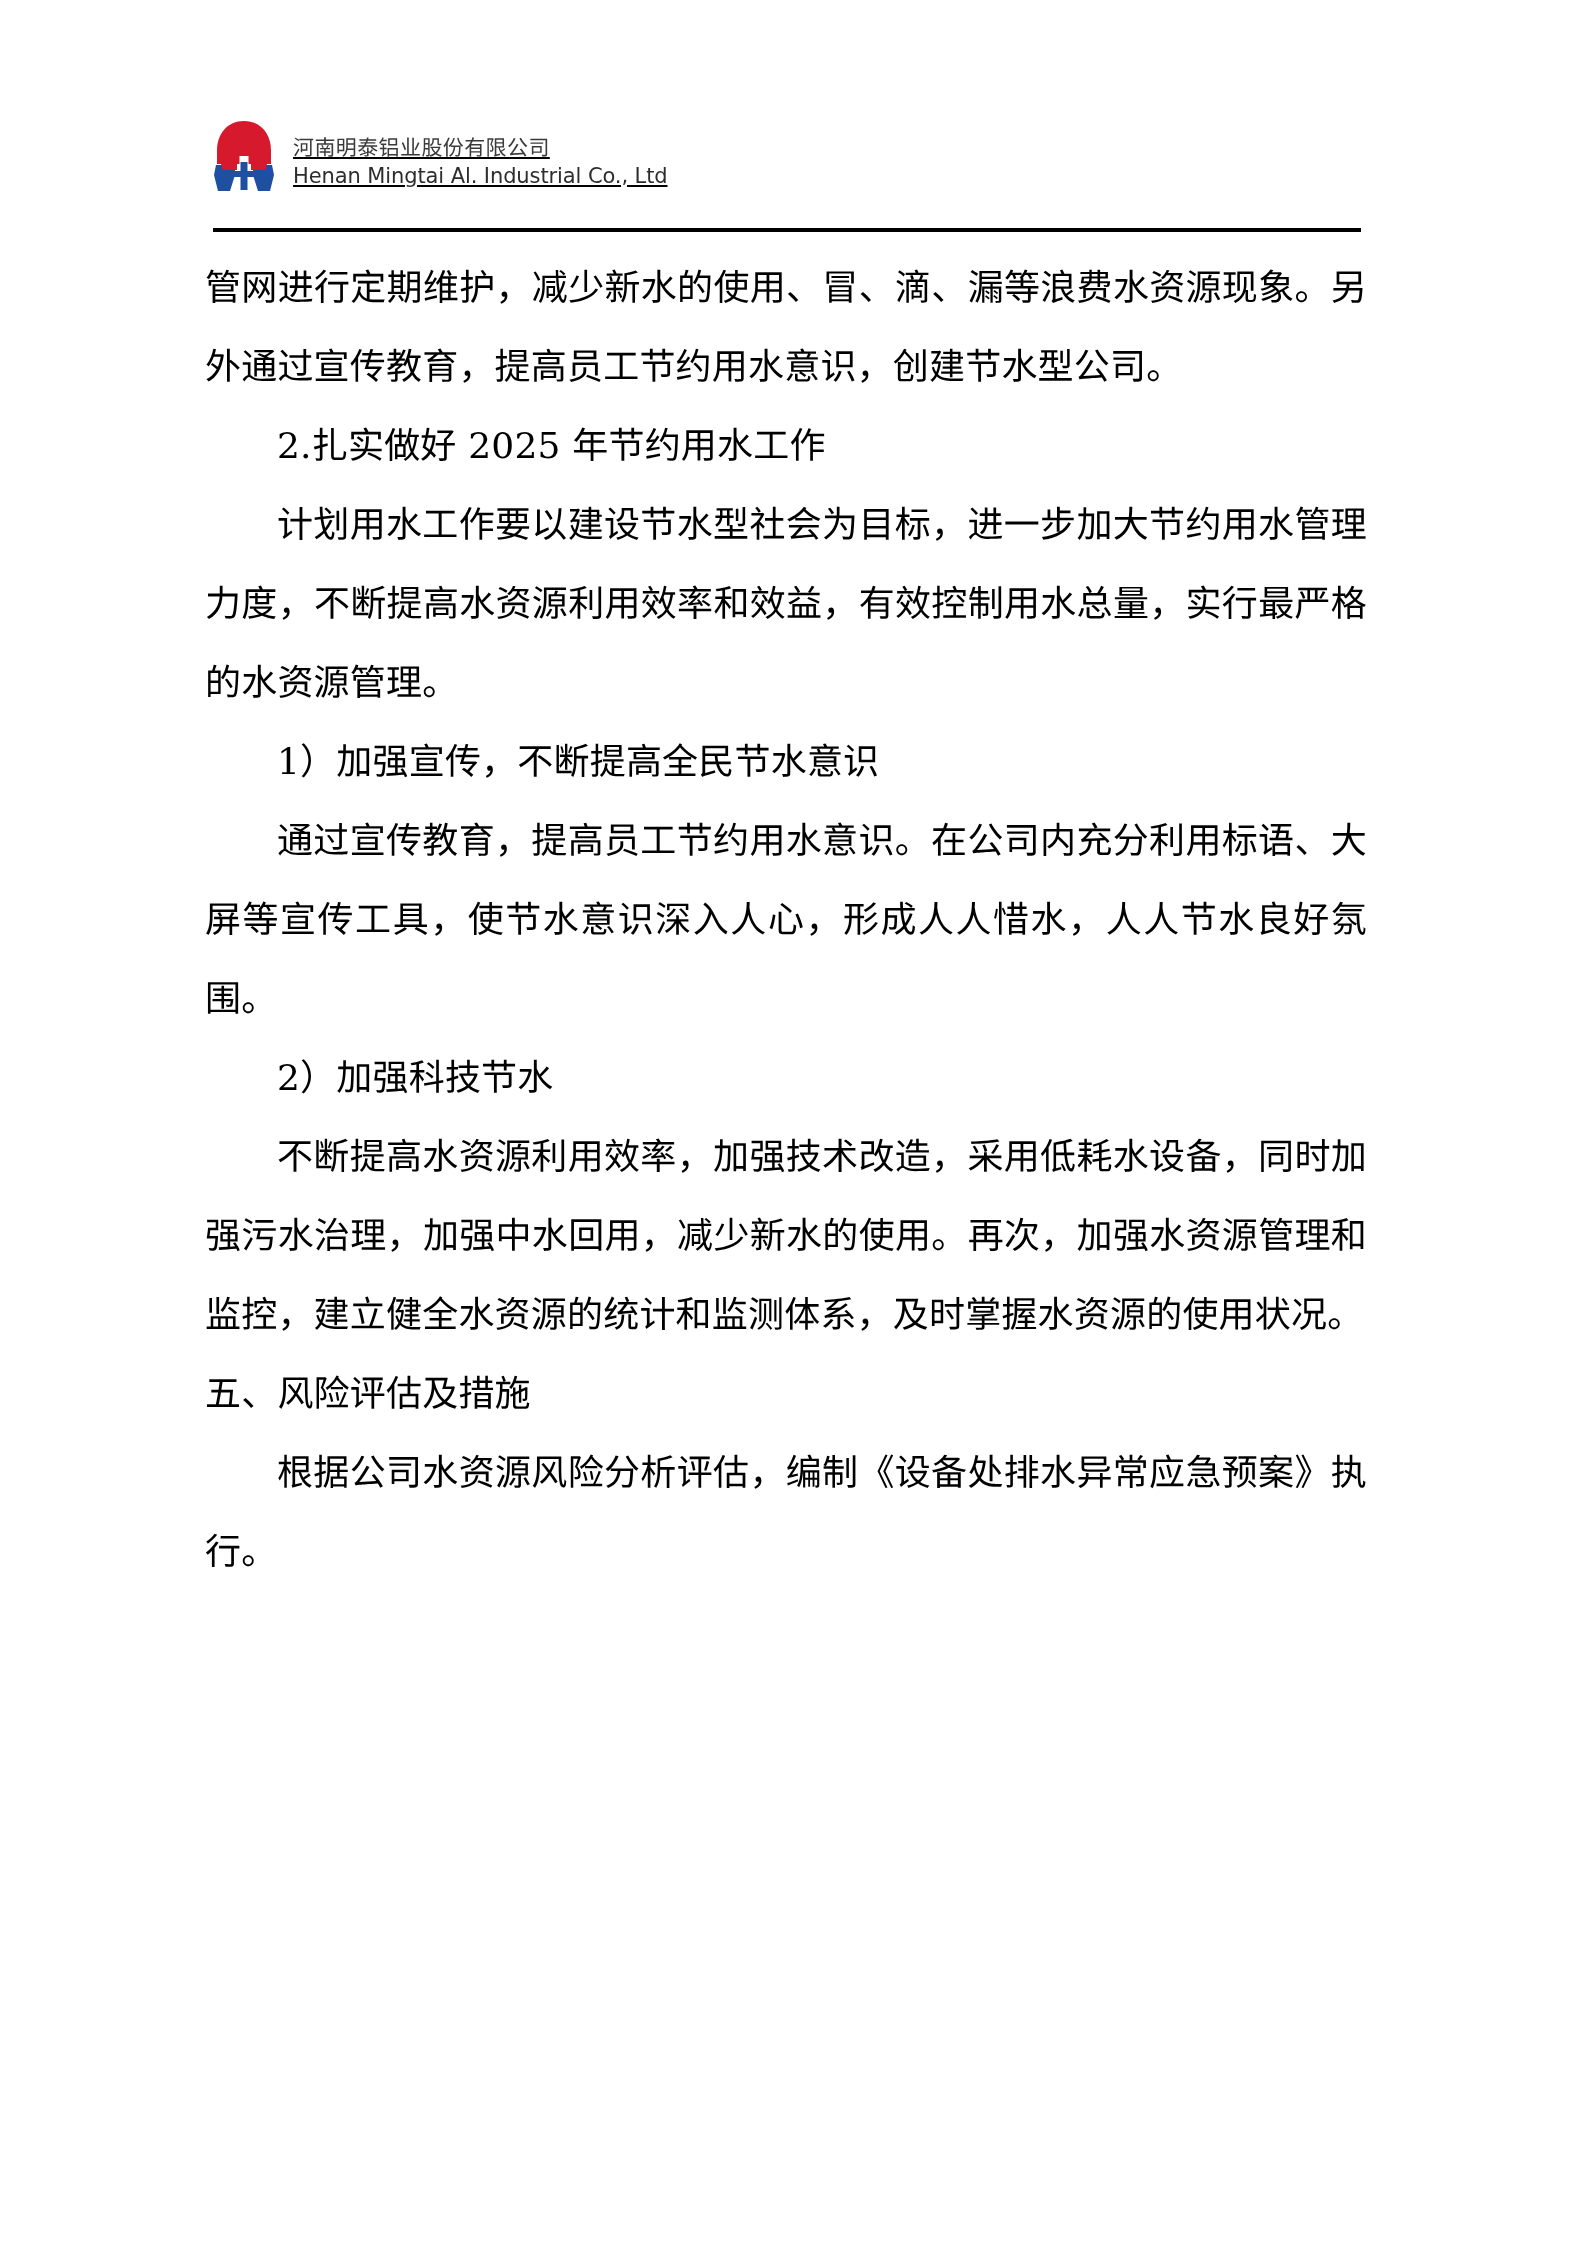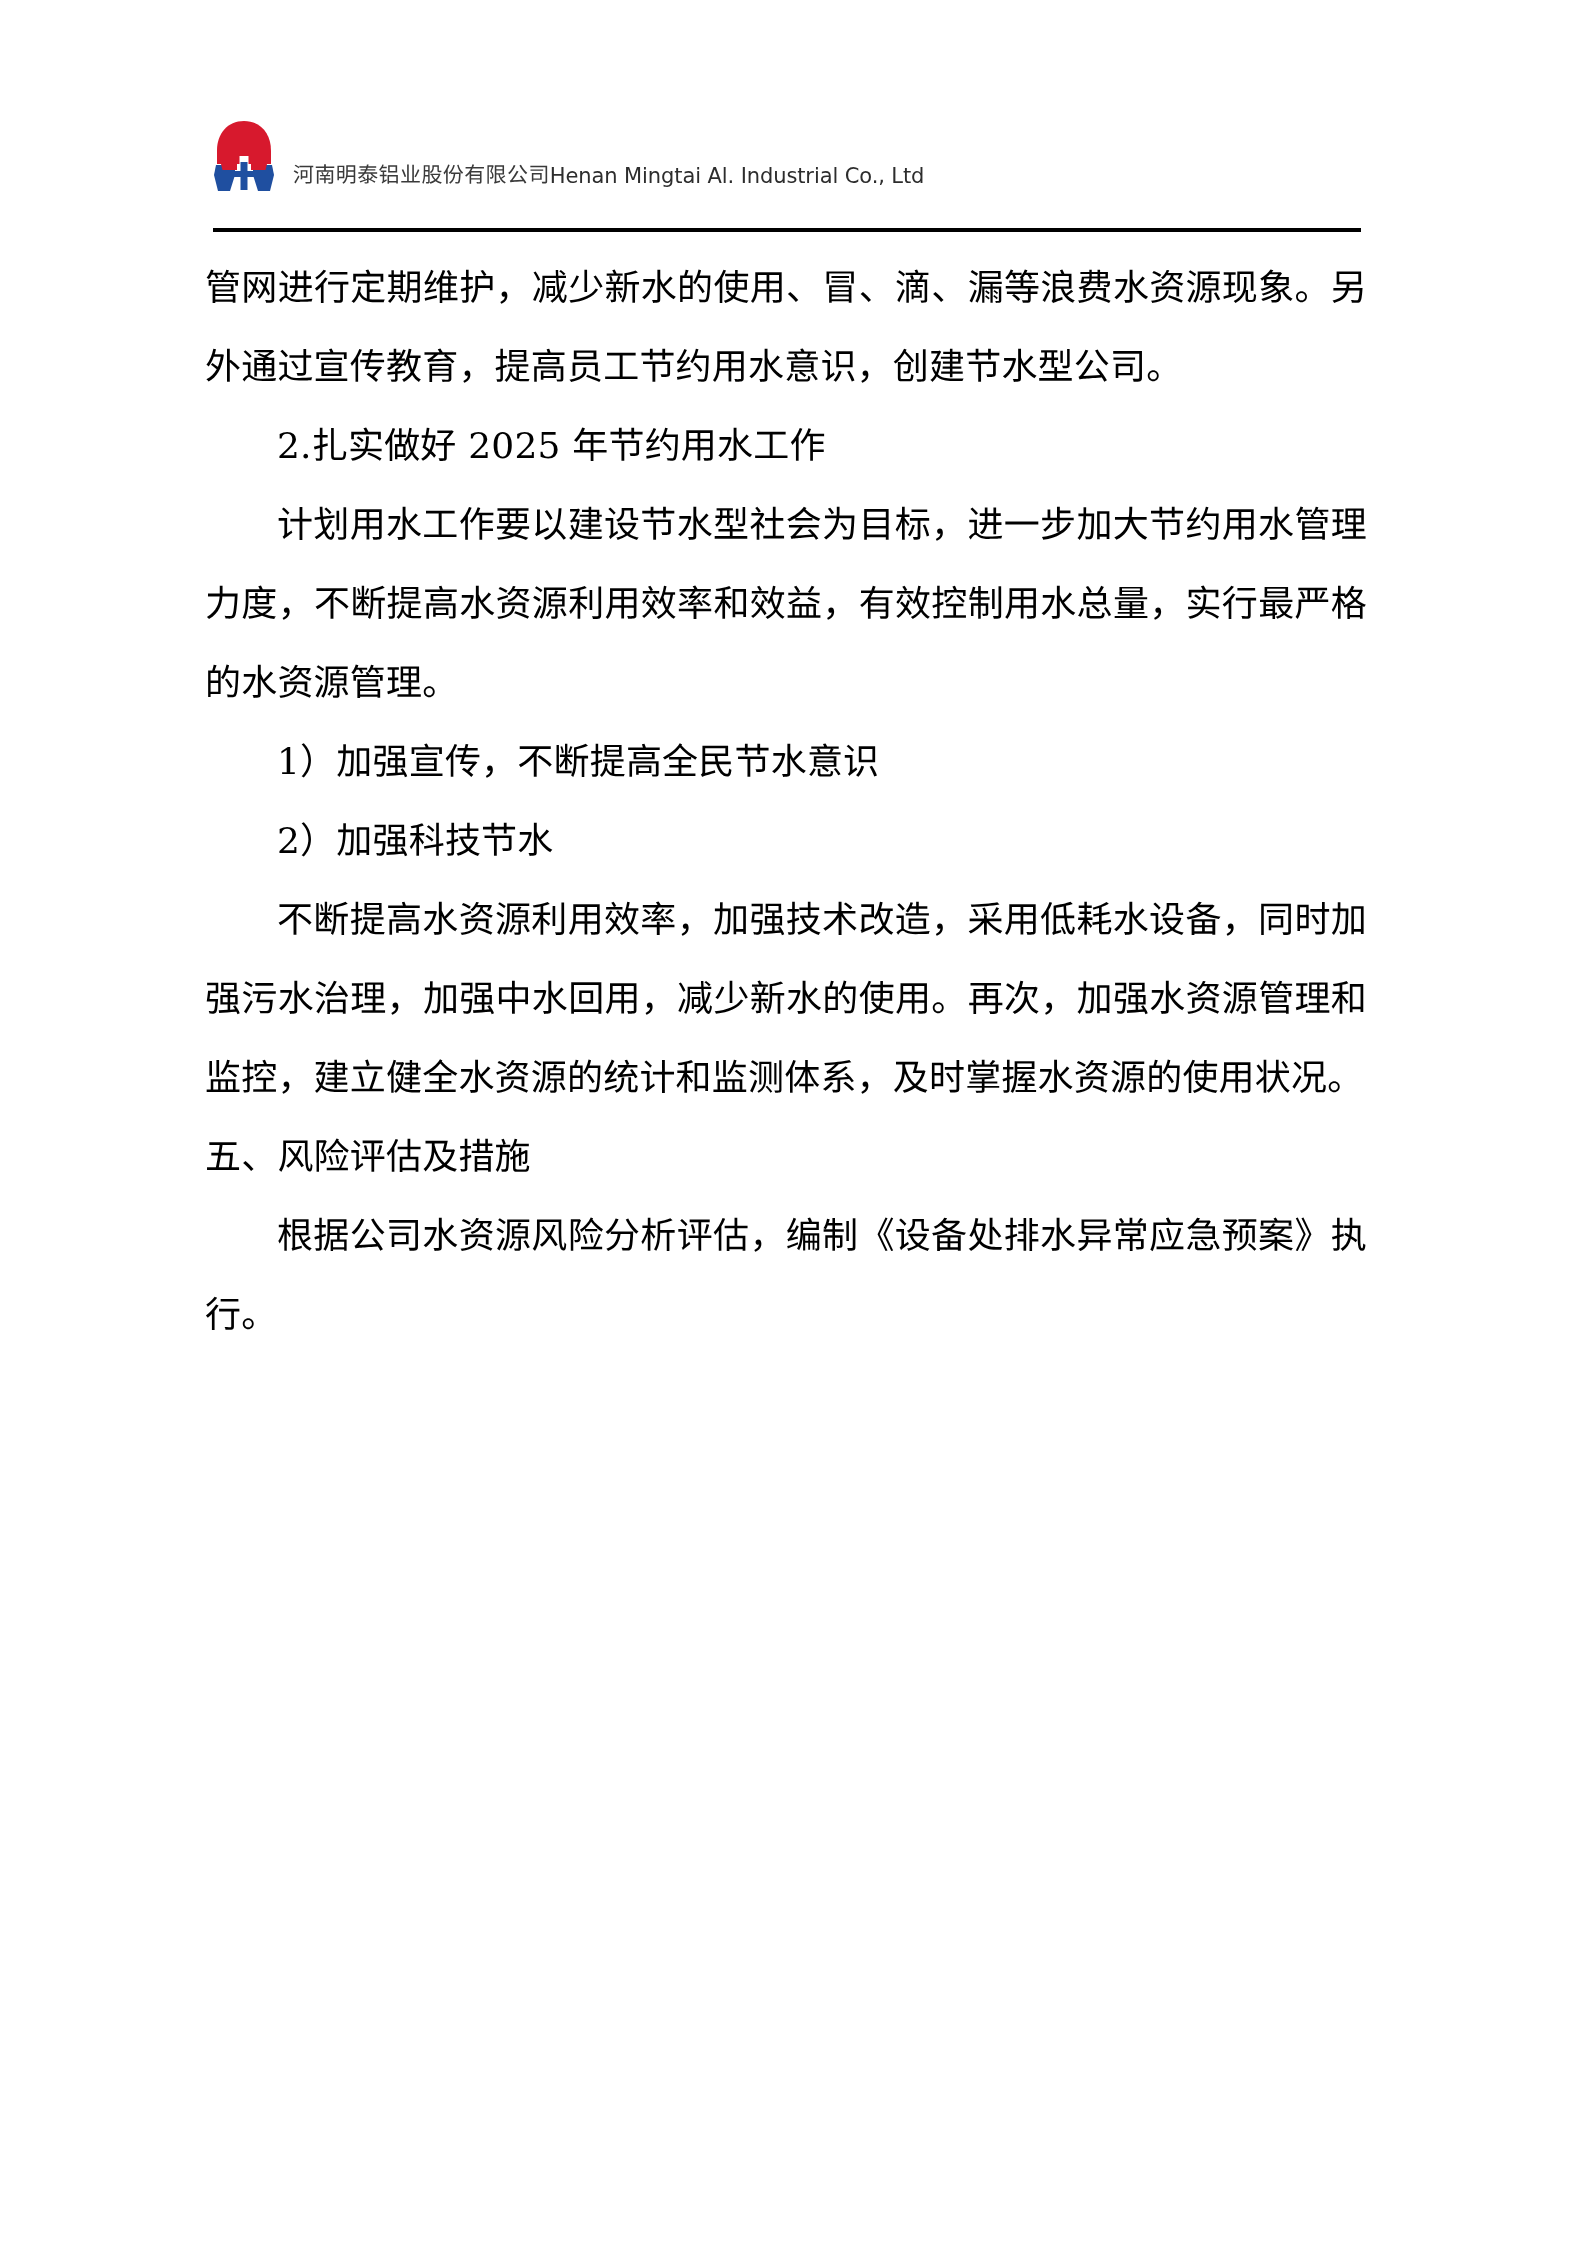--- a/index.html
+++ b/index.html
@@ -35,22 +35,23 @@
   .logo {
     width: 62px;
     height: 72px;
     position: relative;
     flex: 0 0 auto;
   }
   .logo svg { display: block; width: 62px; height: 72px; }
 
   .company-block {
     display: flex;
-    flex-direction: row;
+    flex-direction: column;
     padding-bottom: 2px;
+    text-decoration: underline;
   }
   .company-cn {
     font-family: "DejaVu Sans", "Liberation Sans", sans-serif;
     font-size: 21px;
     line-height: 1.28;
     color: #3a3a3a;
     letter-spacing: 0.4px;
     white-space: nowrap;
   }
   .company-en {
@@ -130,20 +131,21 @@
   <div class="content">
 
     <p class="para noindent">管网进行定期维护，减少新水的使用、冒、滴、漏等浪费水资源现象。另外通过宣传教育，提高员工节约用水意识，创建节水型公司。</p>
 
     <p class="para indent">2.扎实做好 2025 年节约用水工作</p>
 
     <p class="para indent">计划用水工作要以建设节水型社会为目标，进一步加大节约用水管理力度，不断提高水资源利用效率和效益，有效控制用水总量，实行最严格的水资源管理。</p>
 
     <p class="para indent">1）加强宣传，不断提高全民节水意识</p>
 
+    <p class="para indent">通过宣传教育，提高员工节约用水意识。在公司内充分利用标语、大屏等宣传工具，使节水意识深入人心，形成人人惜水，人人节水良好氛围。</p>
 
     <p class="para indent">2）加强科技节水</p>
 
     <p class="para indent">不断提高水资源利用效率，加强技术改造，采用低耗水设备，同时加强污水治理，加强中水回用，减少新水的使用。再次，加强水资源管理和监控，建立健全水资源的统计和监测体系，及时掌握水资源的使用状况。</p>
 
     <p class="para noindent">五、风险评估及措施</p>
 
 
     <p class="para indent">根据公司水资源风险分析评估，编制《设备处排水异常应急预案》执行。</p>
 

